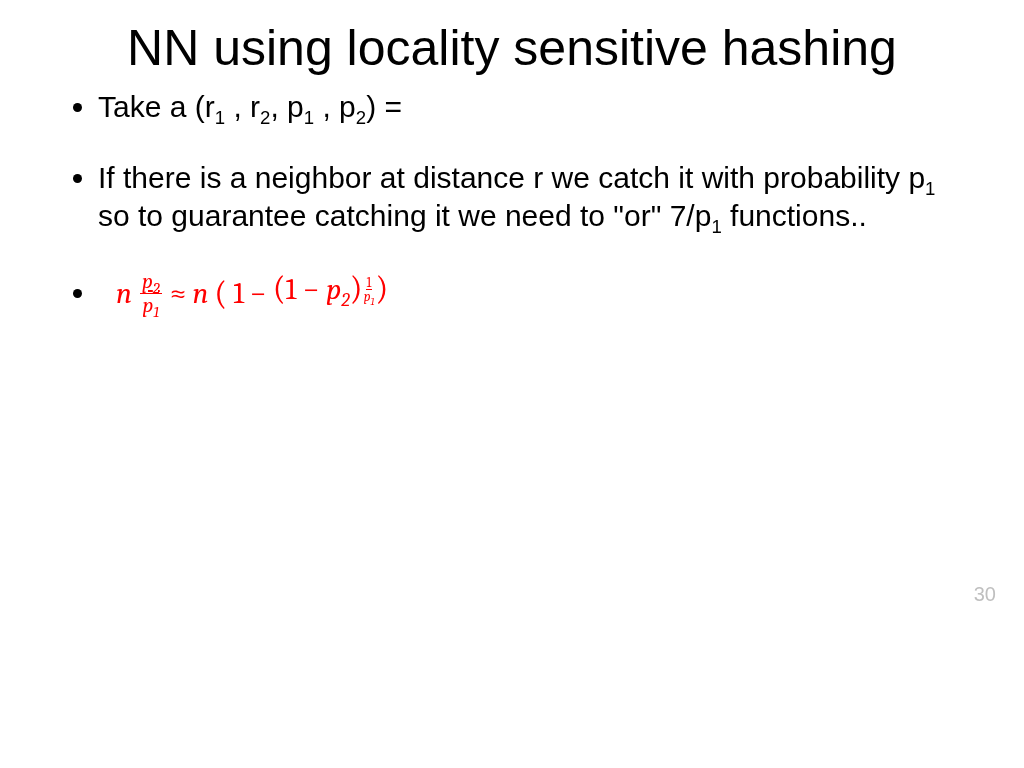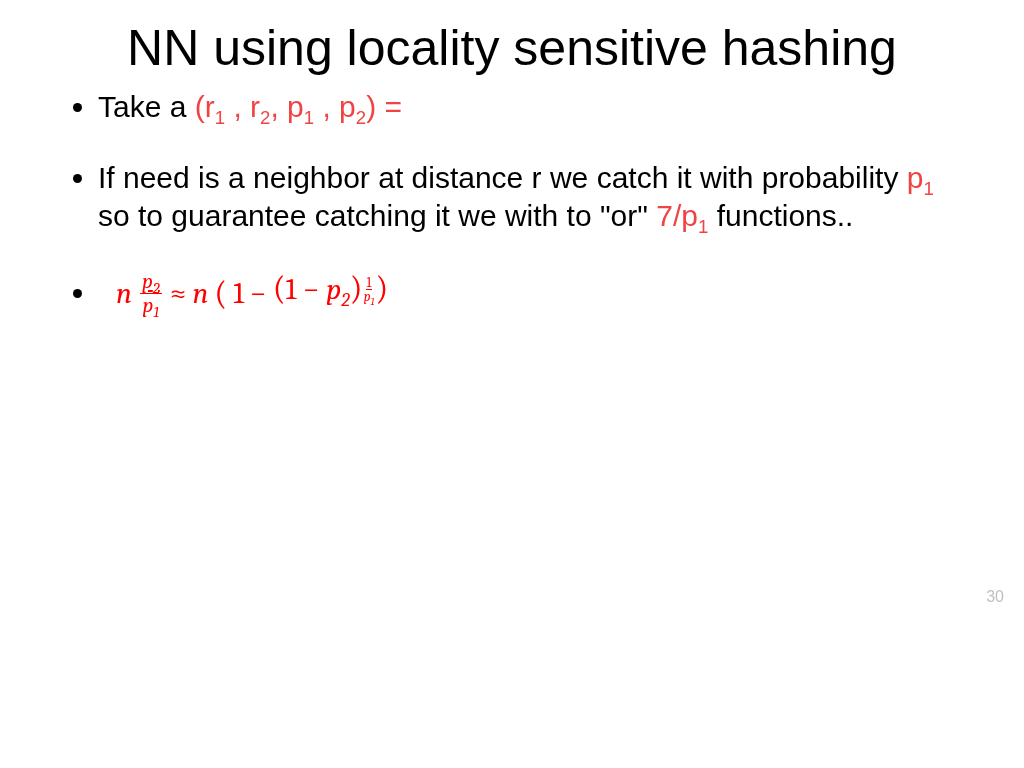--- a/index.html
+++ b/index.html
@@ -37,21 +37,21 @@
     line-height: 1.25;
     font-weight: 400;
     margin-bottom: 34px;
   }
   ul.points > li:last-child { margin-bottom: 0; }
   .indent {
     display: block;
     margin-left: 18px;
     margin-top: 4px;
   }
-  .r { color: #ef4444; text-align: center; }
+  .r { color: #000000; text-align: center; }
   .sub {
     font-size: 0.62em;
     vertical-align: sub;
     line-height: 0;
   }
   .equation-block {
     margin-top: 10px;
     margin-left: 18px;
     color: #ff0000;
     font-family: Cambria, "Times New Roman", serif;
@@ -84,42 +84,42 @@
     font-style: italic;
   }
   .sup-frac .num { border-bottom: 1px solid #ff0000; padding: 0 1px; }
   .sup-frac .den { padding: 0 1px; }
   .paren {
     font-style: normal;
     font-size: 1.12em;
   }
   .pageno {
     position: absolute;
-    right: 20px;
+    right: 28px;
     bottom: 18px;
     color: #bfbfbf;
     font-family: Arial, sans-serif;
-    font-size: 16px;
+    font-size: 20px;
   }
 </style>
 </head>
 <body>
 
 <div class="slide">
 
   <h1 class="title">NN using locality sensitive hashing</h1>
 
   <ul class="points">
 
     <li>
       <span>Take a </span><span class="r"><span>(r</span><span class="sub">1</span><span> , r</span><span class="sub">2</span><span>, p</span><span class="sub">1</span><span> , p</span><span class="sub">2</span><span>) = </span></span>
     </li>
 
     <li>
-      <span>If need is a neighbor at distance r we catch it with probability </span><span class="r"><span>p</span><span class="sub">1</span></span><span> so to guarantee catching it we with to "or" </span><span class="r"><span>7/p</span><span class="sub">1</span></span><span> functions..</span>
+      <span>If there is a neighbor at distance r we catch it with probability </span><span class="r"><span>p</span><span class="sub">1</span></span><span> so to guarantee catching it we need to "or" </span><span class="r"><span>7/p</span><span class="sub">1</span></span><span> functions..</span>
     </li>
 
     <li>
       <div class="equation-block">
         <span>n</span>
         <span class="frac">
           <span class="num"><span>p</span><span class="sub" style="font-size:0.7em">2</span></span>
           <span class="den"><span>p</span><span class="sub" style="font-size:0.7em">1</span></span>
         </span>
         <span class="up">≈</span>

